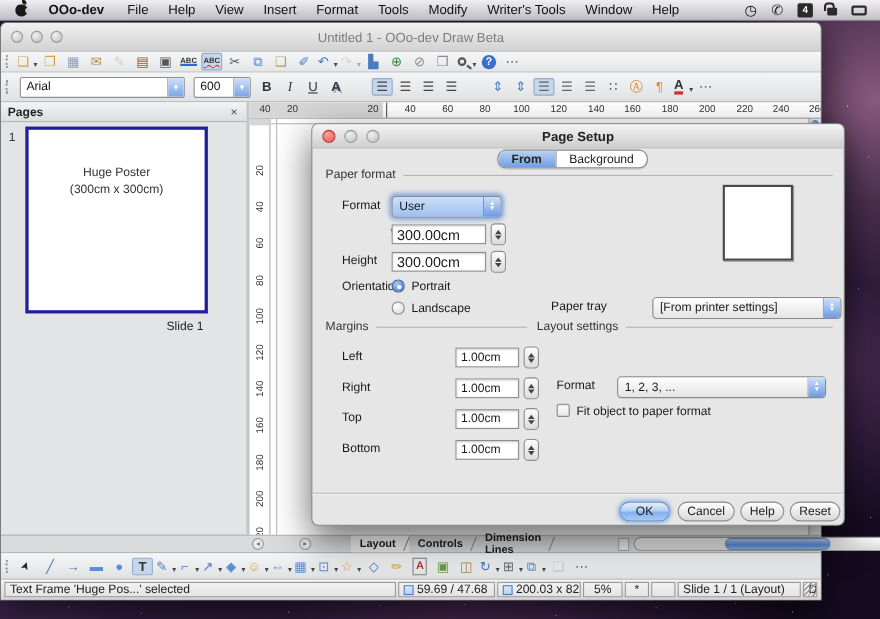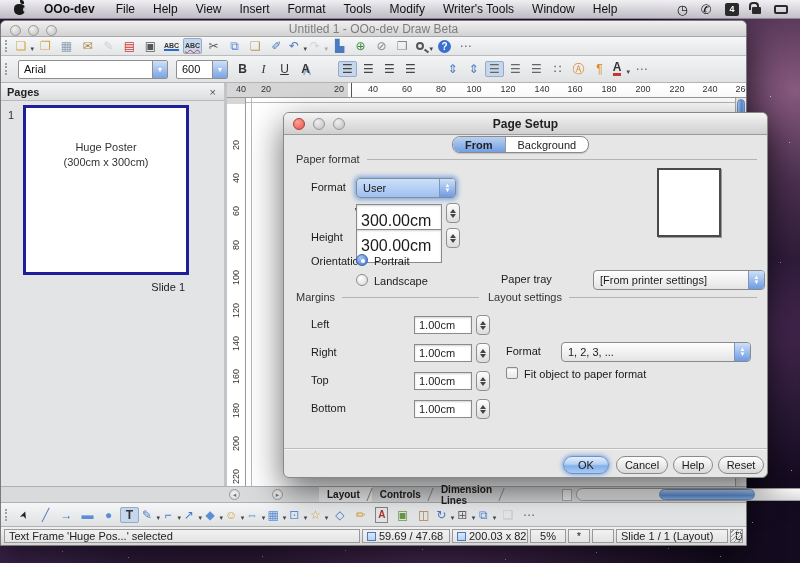--- a/index.html
+++ b/index.html
@@ -34,22 +34,22 @@
   .menu-status{margin-left:auto;display:flex;align-items:center;gap:13px;padding-right:12px;}
   .mstat{font-size:13px;color:#222;line-height:19px;}
   .spaces-box{display:inline-block;min-width:14px;height:13px;background:#2a2a2a;color:#fff;font-size:9px;font-weight:bold;text-align:center;line-height:13px;border-radius:2px;}
   .lock-shape{display:inline-block;width:9px;height:7px;background:#2a2a2a;border-radius:1px;position:relative;margin-top:5px;}
   .lock-shape::before{content:"";position:absolute;left:-3px;top:-5px;width:6px;height:6px;border:2px solid #2a2a2a;border-bottom:none;border-radius:4px 4px 0 0;}
   .display-shape{display:inline-block;width:14px;height:9px;border:2px solid #2a2a2a;border-radius:2px;margin-top:3px;}
   
   .window{position:absolute;left:0;top:20px;width:747px;height:526px;z-index:5;
     background:#e8e9ea;border-radius:6px 6px 0 0;border:1px solid #7a7a7a;
     box-shadow:0 14px 34px rgba(0,0,0,.6);display:flex;flex-direction:column;}
-  .titlebar{height:16px;border-radius:5px 5px 0 0;background:linear-gradient(#f0f0f0,#d2d2d2);
-    border-bottom:1px solid #a8a8a8;display:flex;align-items:flex-end;position:relative;flex:none;}
+  .titlebar{height:26px;border-radius:5px 5px 0 0;background:linear-gradient(#f0f0f0,#d2d2d2);
+    border-bottom:1px solid #a8a8a8;display:flex;align-items:center;position:relative;flex:none;}
   .tl{width:11px;height:11px;border-radius:50%;margin-left:7px;border:1px solid #9a9a9a;
     background:radial-gradient(circle at 35% 30%,#f2f2f2,#bdbdbd);}
   .tl:first-child{margin-left:9px;}
   .wtitle{position:absolute;left:0;right:0;text-align:center;font-size:12px;color:#7d7d7d;pointer-events:none;}
   
   .toolbar1{height:19px;background:linear-gradient(#f6f7f8,#e3e5e7);border-bottom:1px solid #bcbcbc;
     display:flex;align-items:center;padding-left:2px;flex:none;}
   .toolbar2{height:27px;background:linear-gradient(#f3f4f5,#e0e2e4);border-bottom:1px solid #b4b4b4;
     display:flex;align-items:center;padding-left:2px;flex:none;}
   .grip{width:5px;height:12px;border-left:2px dotted #9aa0a8;margin:0 4px 0 2px;flex:none;}
@@ -161,21 +161,21 @@
   .legend .lline{height:1px;background:#b4b4b4;margin-left:7px;}
   .dlabel{position:absolute;font-size:11px;color:#1a1a1a;}
   .popup{position:absolute;height:20px;border:1px solid #8a8a8a;border-radius:4px;display:flex;align-items:center;
     background:linear-gradient(#fefefe,#e4e4e4);}
   .popup .ptext{flex:1;padding:0 6px;font-size:11px;white-space:nowrap;overflow:hidden;}
   .popup .pcap{width:16px;height:100%;border-left:1px solid #7a95c0;border-radius:0 3px 3px 0;
     background:linear-gradient(#cfe0f8,#6d9ae2);display:flex;flex-direction:column;align-items:center;justify-content:center;color:#fff;}
   .popup .pcap i{font-style:normal;font-size:6px;line-height:5px;}
   .popup.focused{background:linear-gradient(#cde0fa,#9dc0f0);box-shadow:0 0 4px 2px rgba(105,155,225,.8);}
   .dfield{position:absolute;height:18px;background:#fff;border:1px solid #8a8a8a;display:flex;align-items:center;
-    padding:16px 4px;font-size:16px;box-shadow:inset 0 1px 2px rgba(0,0,0,.18);}
+    padding:0 4px;font-size:13px;box-shadow:inset 0 1px 2px rgba(0,0,0,.18);}
   .stepper{position:absolute;width:14px;height:20px;border:1px solid #8f8f8f;border-radius:4px;
     background:linear-gradient(#fdfdfd,#dcdcdc);display:flex;flex-direction:column;align-items:center;justify-content:center;gap:1px;}
   .stepper i{display:block;width:0;height:0;border-left:3px solid transparent;border-right:3px solid transparent;}
   .stepper .up{border-bottom:4px solid #444;}
   .stepper .dn{border-top:4px solid #444;}
   .radio{position:absolute;width:12px;height:12px;border-radius:50%;border:1px solid #8a8a8a;
     background:radial-gradient(circle at 35% 30%,#fff,#d8d8d8);}
   .radio.checked{background:radial-gradient(circle at 35% 30%,#a8c6f2,#3f74cf);border-color:#3a64ae;}
   .radio.checked::after{content:"";position:absolute;left:3.5px;top:3.5px;width:4px;height:4px;border-radius:50%;background:#fff;}
   .checkbox{position:absolute;width:12px;height:12px;border:1px solid #8a8a8a;border-radius:2px;

